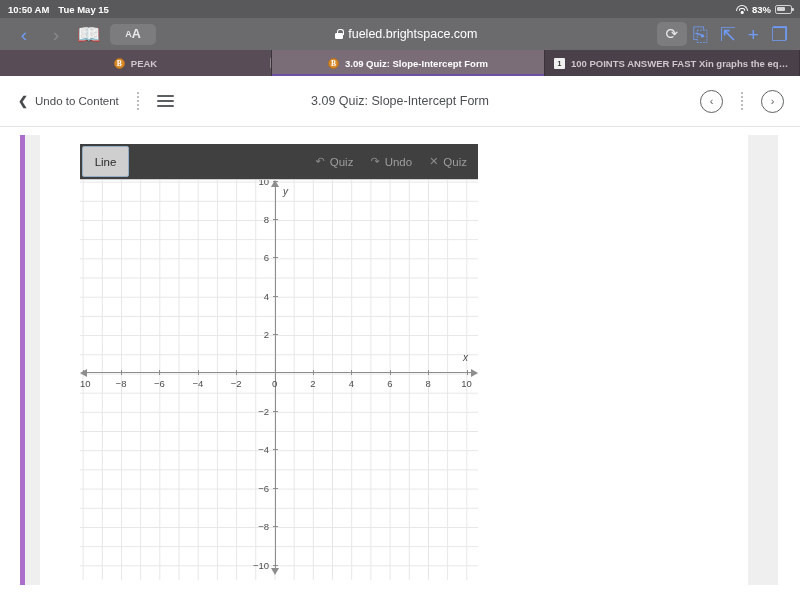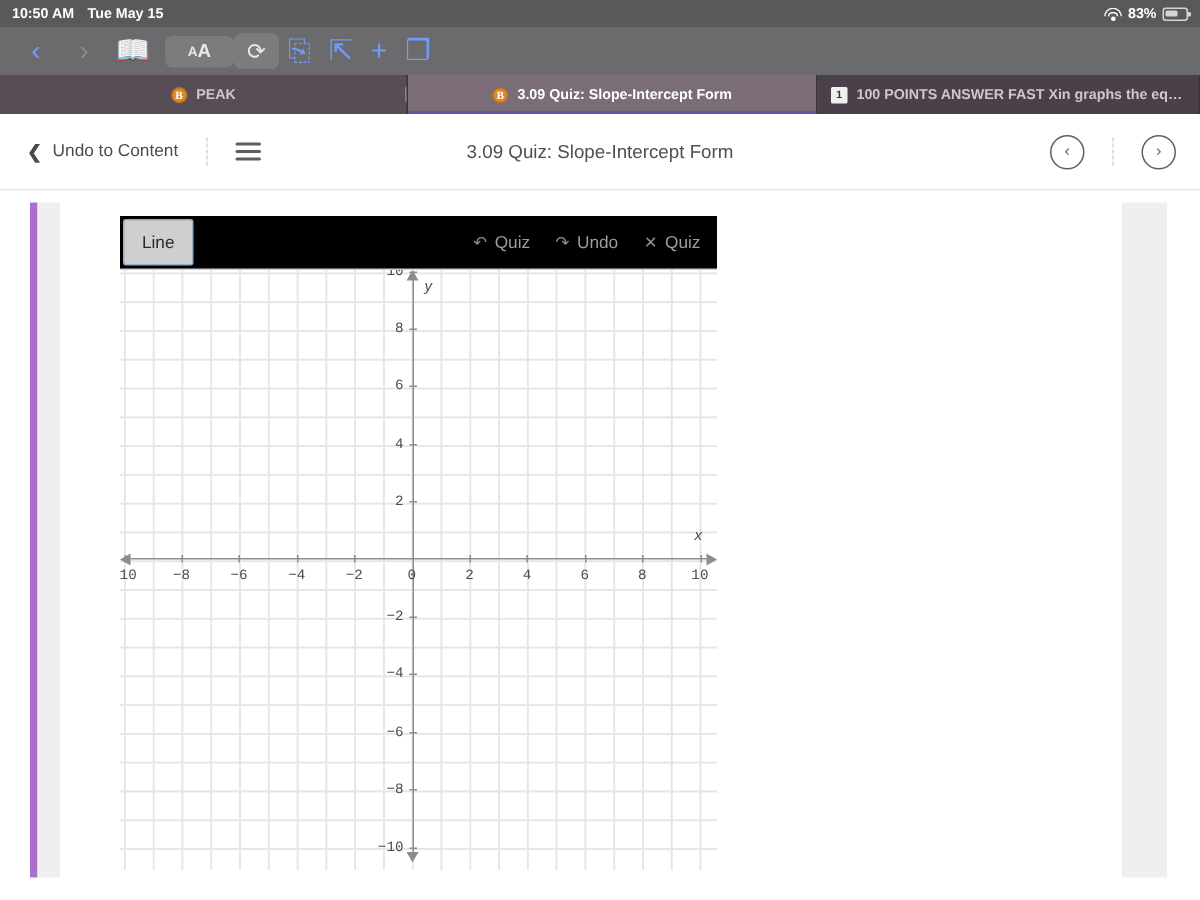--- a/index.html
+++ b/index.html
@@ -127,21 +127,21 @@
   .left-accent { position: absolute; left: 20px; top: 8px; width: 5px; height: 450px;
                  background: #ac6ecb; }
   .left-gutter { position: absolute; left: 25px; top: 8px; width: 15px; height: 450px;
                  background: #efefef; }
   .right-gutter { position: absolute; left: 748px; top: 8px; width: 30px; height: 450px;
                   background: #efefef; }
 
   
   .graphbox { position: absolute; left: 80px; top: 17px; width: 398px; height: 441px; }
   .gtoolbar { position: absolute; left: 0; top: 0; width: 398px; height: 36px;
-              background: #000000; border-bottom: 1px solid #d0d0d0;
+              background: #404040; border-bottom: 1px solid #d0d0d0;
               display: flex; align-items: center; }
   .line-btn {
     margin-left: 2px; width: 47px; height: 31px; background: #cfcfcf;
     border: 1px solid #93aec5; border-radius: 2px;
     display: flex; align-items: center; justify-content: center;
     font-size: 11.5px; color: #2a2a2a;
   }
   .gt-actions { margin-left: auto; display: flex; align-items: center;
                 gap: 17px; padding-right: 11px; }
   .gt-act { display: flex; align-items: center; gap: 5px; color: #9d9d9d; font-size: 11.5px; }
@@ -165,21 +165,21 @@
   .arw.down { left: 191px; top: 388px; border-left: 4.5px solid transparent;
               border-right: 4.5px solid transparent; border-top: 7px solid #8d8d8d; }
   .arw.right { left: 391px; top: 188.5px; border-top: 4.5px solid transparent;
                border-bottom: 4.5px solid transparent; border-left: 7px solid #8d8d8d; }
   .arw.left { left: 0px; top: 188.5px; border-top: 4.5px solid transparent;
               border-bottom: 4.5px solid transparent; border-right: 7px solid #8d8d8d; }
   .tick { position: absolute; background: #8d8d8d; }
   .tick.xt { width: 1px; height: 5px; top: 190px; }
   .tick.yt { height: 1px; width: 5px; left: 192.6px; }
   .lbl { position: absolute; font-size: 9.5px; color: #4d4d4d;
-         font-family: Liberation Mono, monospace; white-space: nowrap; }
+         font-family: Liberation Sans, sans-serif; white-space: nowrap; }
   .lbl.xl { transform: translateX(-50%); top: 198px; }
   .lbl.yl { transform: translateY(-50%); right: 0; text-align: right; }
   .axname { position: absolute; font-size: 10px; color: #4d4d4d; font-style: italic; }
 </style>
 </head>
 <body>
 
 <div id="app">
 
   <div class="statusbar">
@@ -200,20 +200,24 @@
     </div>
   </div>
 
   <div class="toolbar">
     <div class="tb-ico nav-back">‹</div>
     <div class="tb-ico nav-fwd">›</div>
     <div class="tb-ico nav-book">📖</div>
     <div class="aa-btn">
       <span class="aa-s">A</span>
         <span class="aa-l">A</span>
+    </div>
+    <div class="urlfield">
+      <span class="lock-ic"></span>
+      <span>fueled.brightspace.com</span>
     </div>
     <div class="reload-btn">⟳</div>
     <div class="tb-right">
       <div class="tb-ico">⎘</div>
       <div class="tb-ico">⇱</div>
       <div class="tb-ico">+</div>
       <div class="tb-ico">❐</div>
     </div>
   </div>
 

